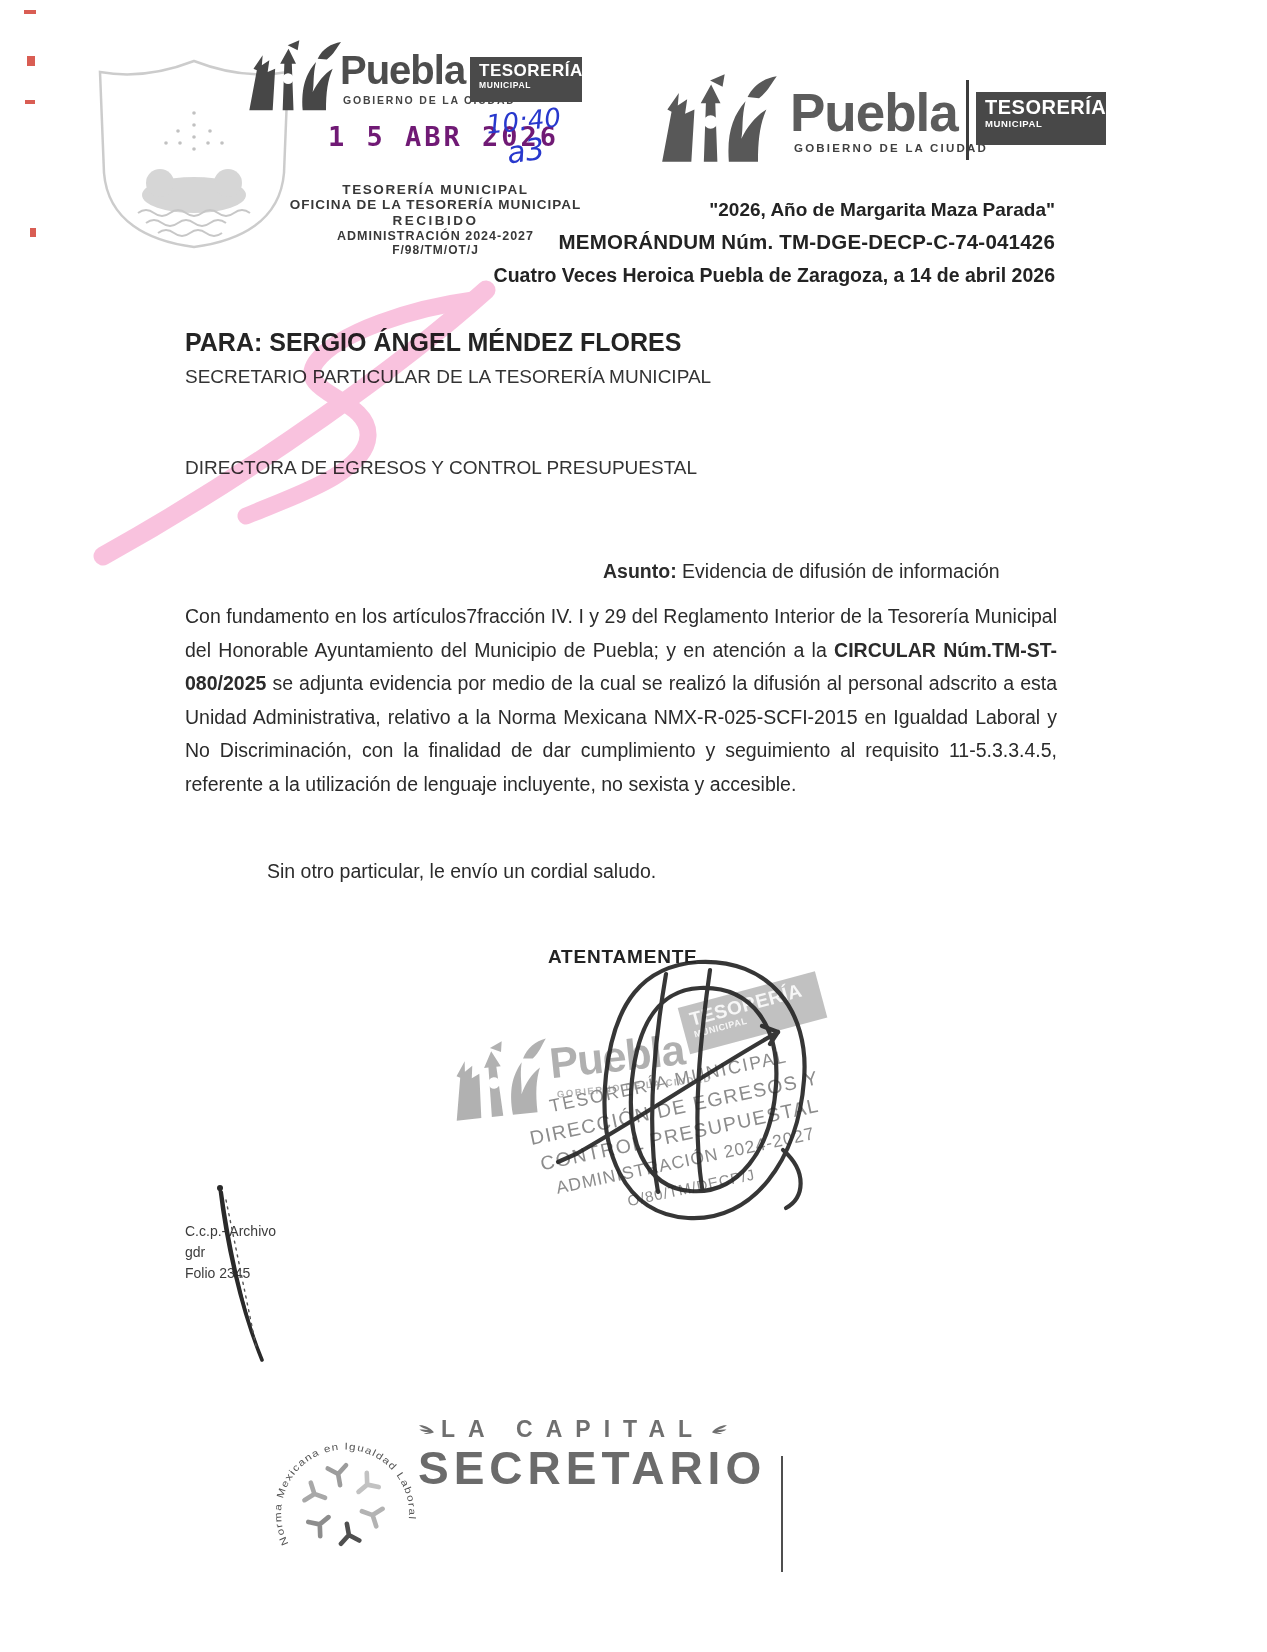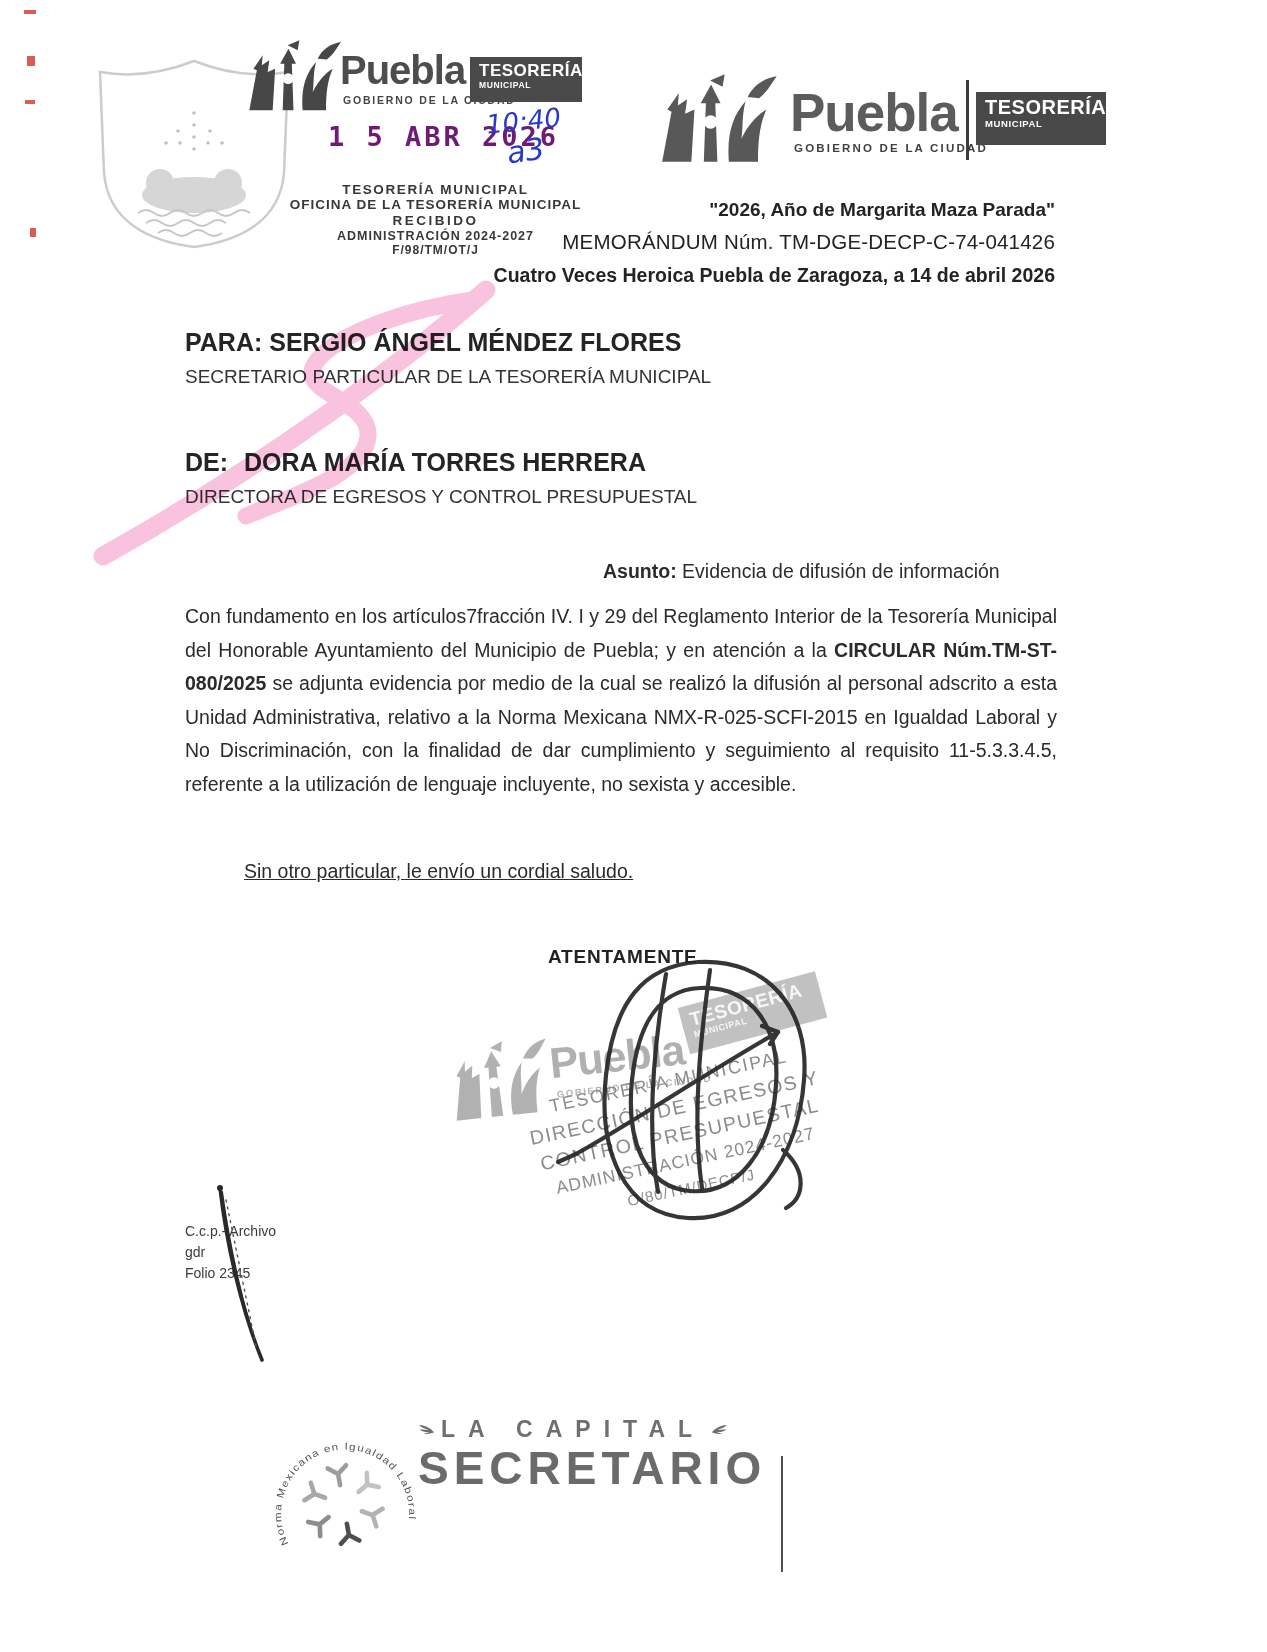--- a/index.html
+++ b/index.html
@@ -26,21 +26,21 @@
   .rstamp div{white-space:nowrap;}
   .rs1{font-size:13.5px; font-weight:700; letter-spacing:1.6px;}
   .rs2{font-size:13.5px; font-weight:700; letter-spacing:1px;}
   .rs3{font-size:13.5px; font-weight:700; letter-spacing:2.5px; margin-top:1px;}
   .rs4{font-size:12.5px; font-weight:700; letter-spacing:1px; margin-top:1px;}
   .rs5{font-size:12px; font-weight:700; letter-spacing:1px;}
 
   
   .memo-head{text-align:right; color:#232323;}
   .mh1{font-size:19px; font-weight:700; margin-bottom:9px;}
-  .mh2{font-size:20.5px; font-weight:400; margin-bottom:10px; letter-spacing:.2px;}
+  .mh2{font-size:20.5px; font-weight:700; margin-bottom:10px; letter-spacing:.2px;}
   .mh3{font-size:19.5px; font-weight:700;}
 
   
   .line{white-space:nowrap;}
   .b{font-weight:700;}
   .addr1{font-size:25px; font-weight:700; color:#242424;}
   .addr2{font-size:19px; color:#333; margin-top:9px;}
   .addr3{font-size:19px; color:#333; margin-top:9px; letter-spacing:1px;}
   .subject{font-size:19.5px; color:#2c2c2c;}
   .bodytext{font-size:19.5px; line-height:33.6px; text-align:justify; color:#2b2b2b; margin:0;}
@@ -157,35 +157,32 @@
 
   <div class="abs" style="left:167px; top:328px;">
     <div class="line addr1">
       <span>PARA:</span>
       <span>SERGIO ÁNGEL MÉNDEZ FLORES</span>
     </div>
     <div class="line addr2">SECRETARIO PARTICULAR DE LA TESORERÍA MUNICIPAL</div>
   </div>
 
   <div class="abs" style="left:167px; top:448px;">
-    <div class="line addr1">
-      <span style="margin-right:16px;">DE:</span><span>DORA MARÍA TORRES HERRERA</span>
-    </div>
     <div class="line addr2">DIRECTORA DE EGRESOS Y CONTROL PRESUPUESTAL</div>
   </div>
 
   <div class="abs subject" style="left:585px; top:560px;">
     <span class="b">Asunto:</span><span> Evidencia de difusión de información</span>
   </div>
 
   <p class="abs bodytext" style="left:167px; top:600px; width:872px;">
     <span>Con fundamento en los artículos7fracción IV. I y 29 del Reglamento Interior de la Tesorería Municipal del Honorable Ayuntamiento del Municipio de Puebla; y en atención a la </span><b>CIRCULAR Núm.TM-ST-080/2025</b><span> se adjunta evidencia por medio de la cual se realizó la difusión al personal adscrito a esta Unidad Administrativa, relativo a la Norma Mexicana NMX-R-025-SCFI-2015 en Igualdad Laboral y No Discriminación, con la finalidad de dar cumplimiento y seguimiento al requisito 11-5.3.3.4.5, referente a la utilización de lenguaje incluyente, no sexista y accesible.</span>
   </p>
 
-  <div class="abs closing" style="left:226px; top:860px;text-decoration:underline;">Sin otro particular, le envío un cordial saludo.</div>
+  <div class="abs closing" style="left:249px; top:860px;">Sin otro particular, le envío un cordial saludo.</div>
 
   <div class="abs att" style="left:530px; top:946px;">ATENTAMENTE</div>
 
   <div class="abs sig-stamp" style="left:430px; top:996px; width:400px; height:130px; transform:rotate(-6deg); opacity:.72;">
     <svg class="abs skyline" style="left:0; top:28px; color:#949494;" width="106" height="82" viewBox="0 0 120 92">
         <use href="#skyline" fill="currentColor"></use>
       </svg>
     <div class="abs wordmark" style="left:102px; top:36px; font-size:43px;">Puebla</div>
     <div class="abs subtitle" style="left:106px; top:84px; font-size:9.5px; letter-spacing:1.6px; color:#969696;">GOBIERNO DE LA CIUDAD</div>
     <div class="abs badge graybadge" style="left:238px; top:4px; width:142px; height:48px; transform:rotate(-9deg); opacity:.85;">

